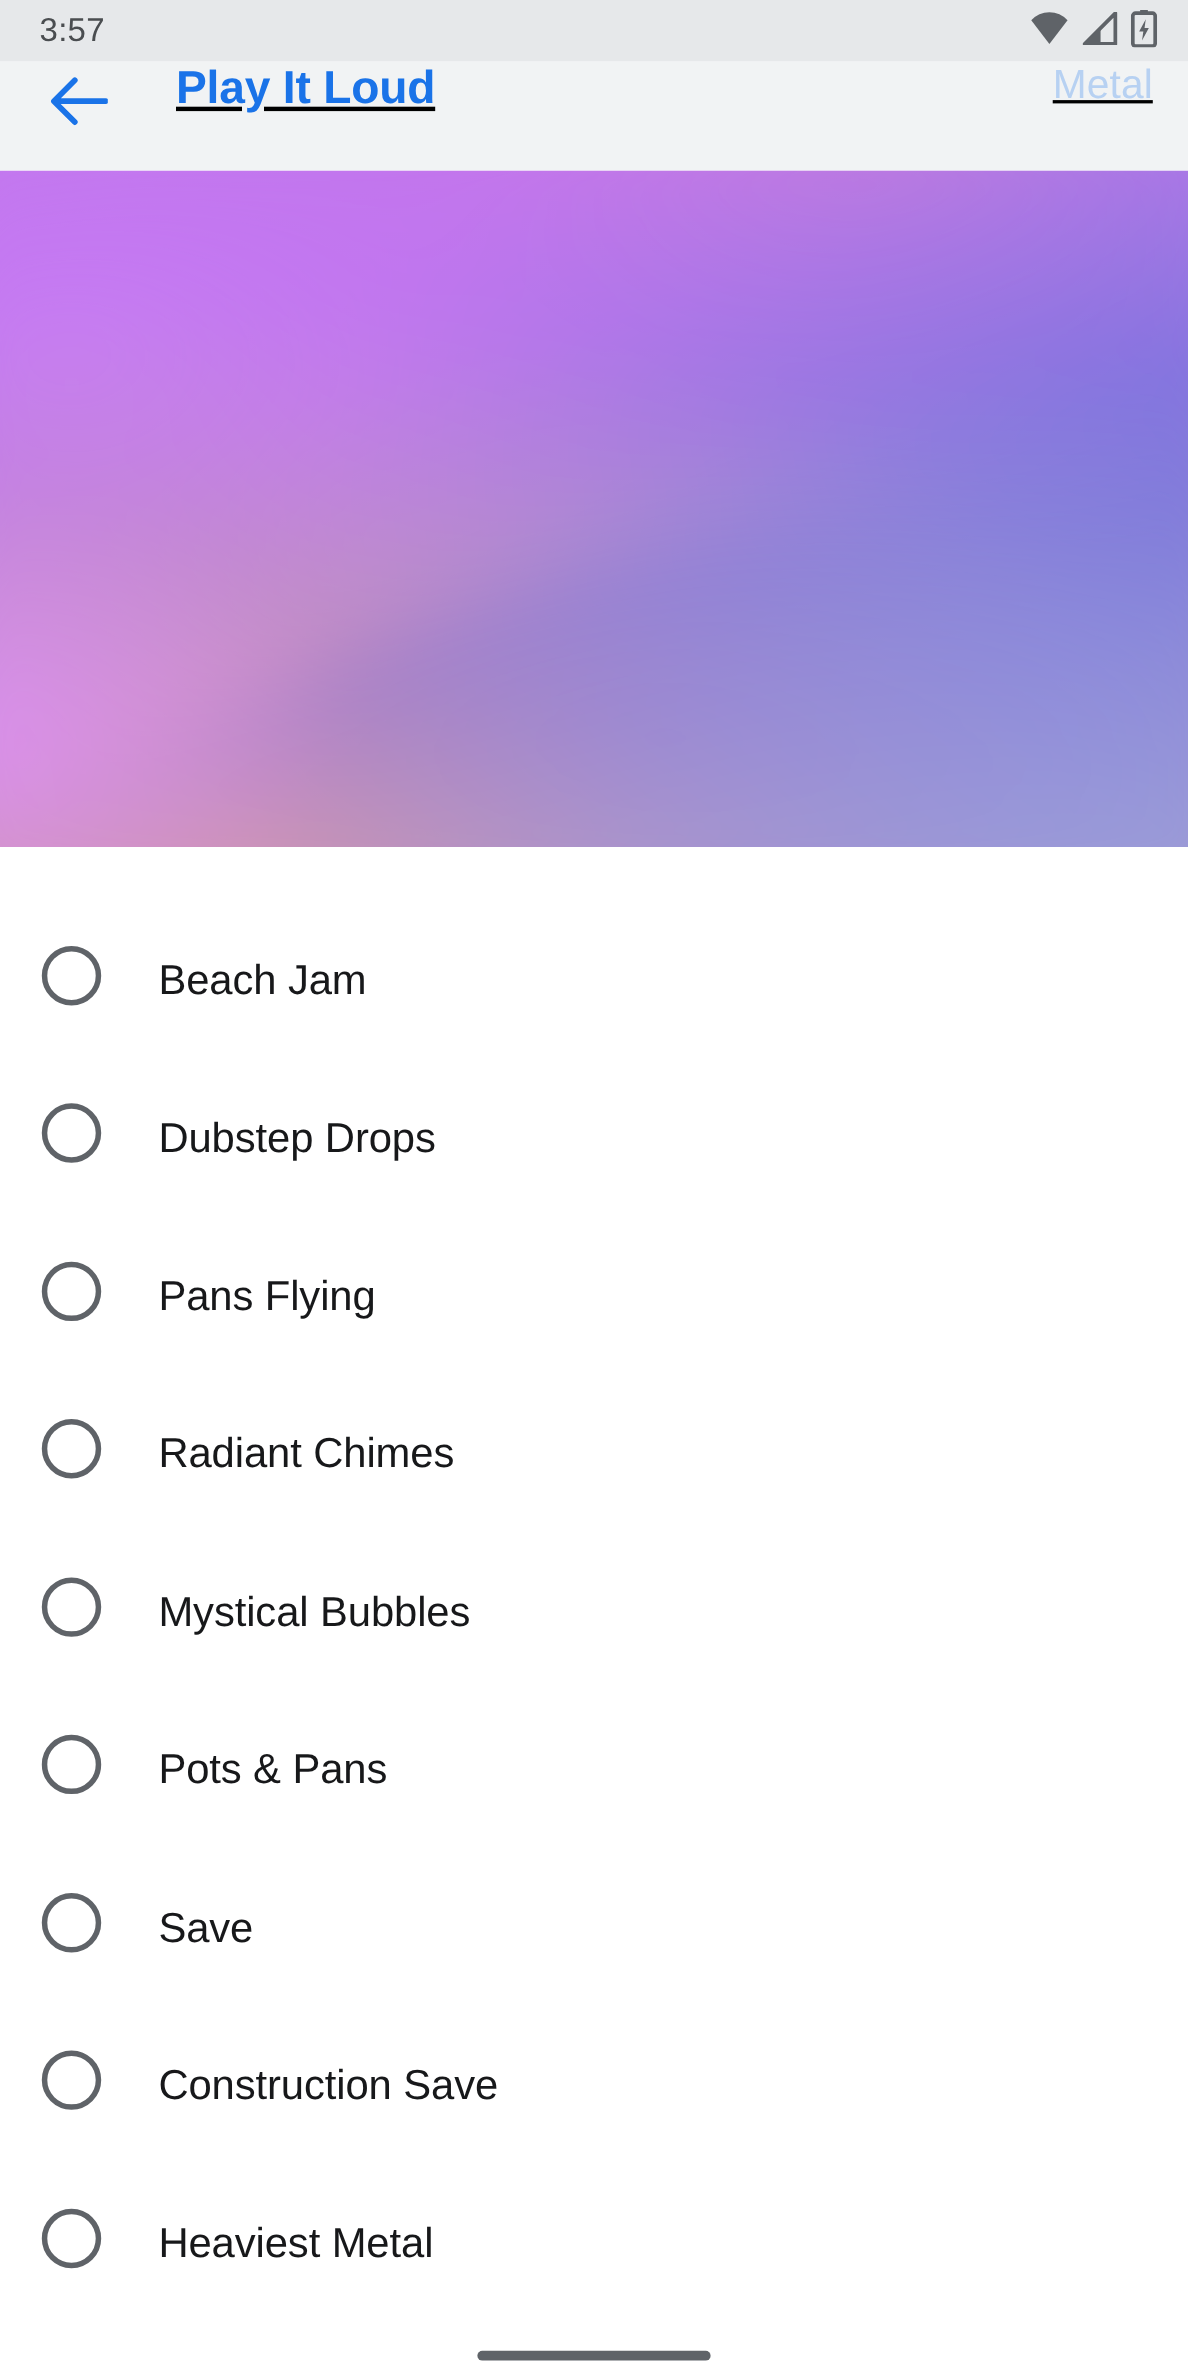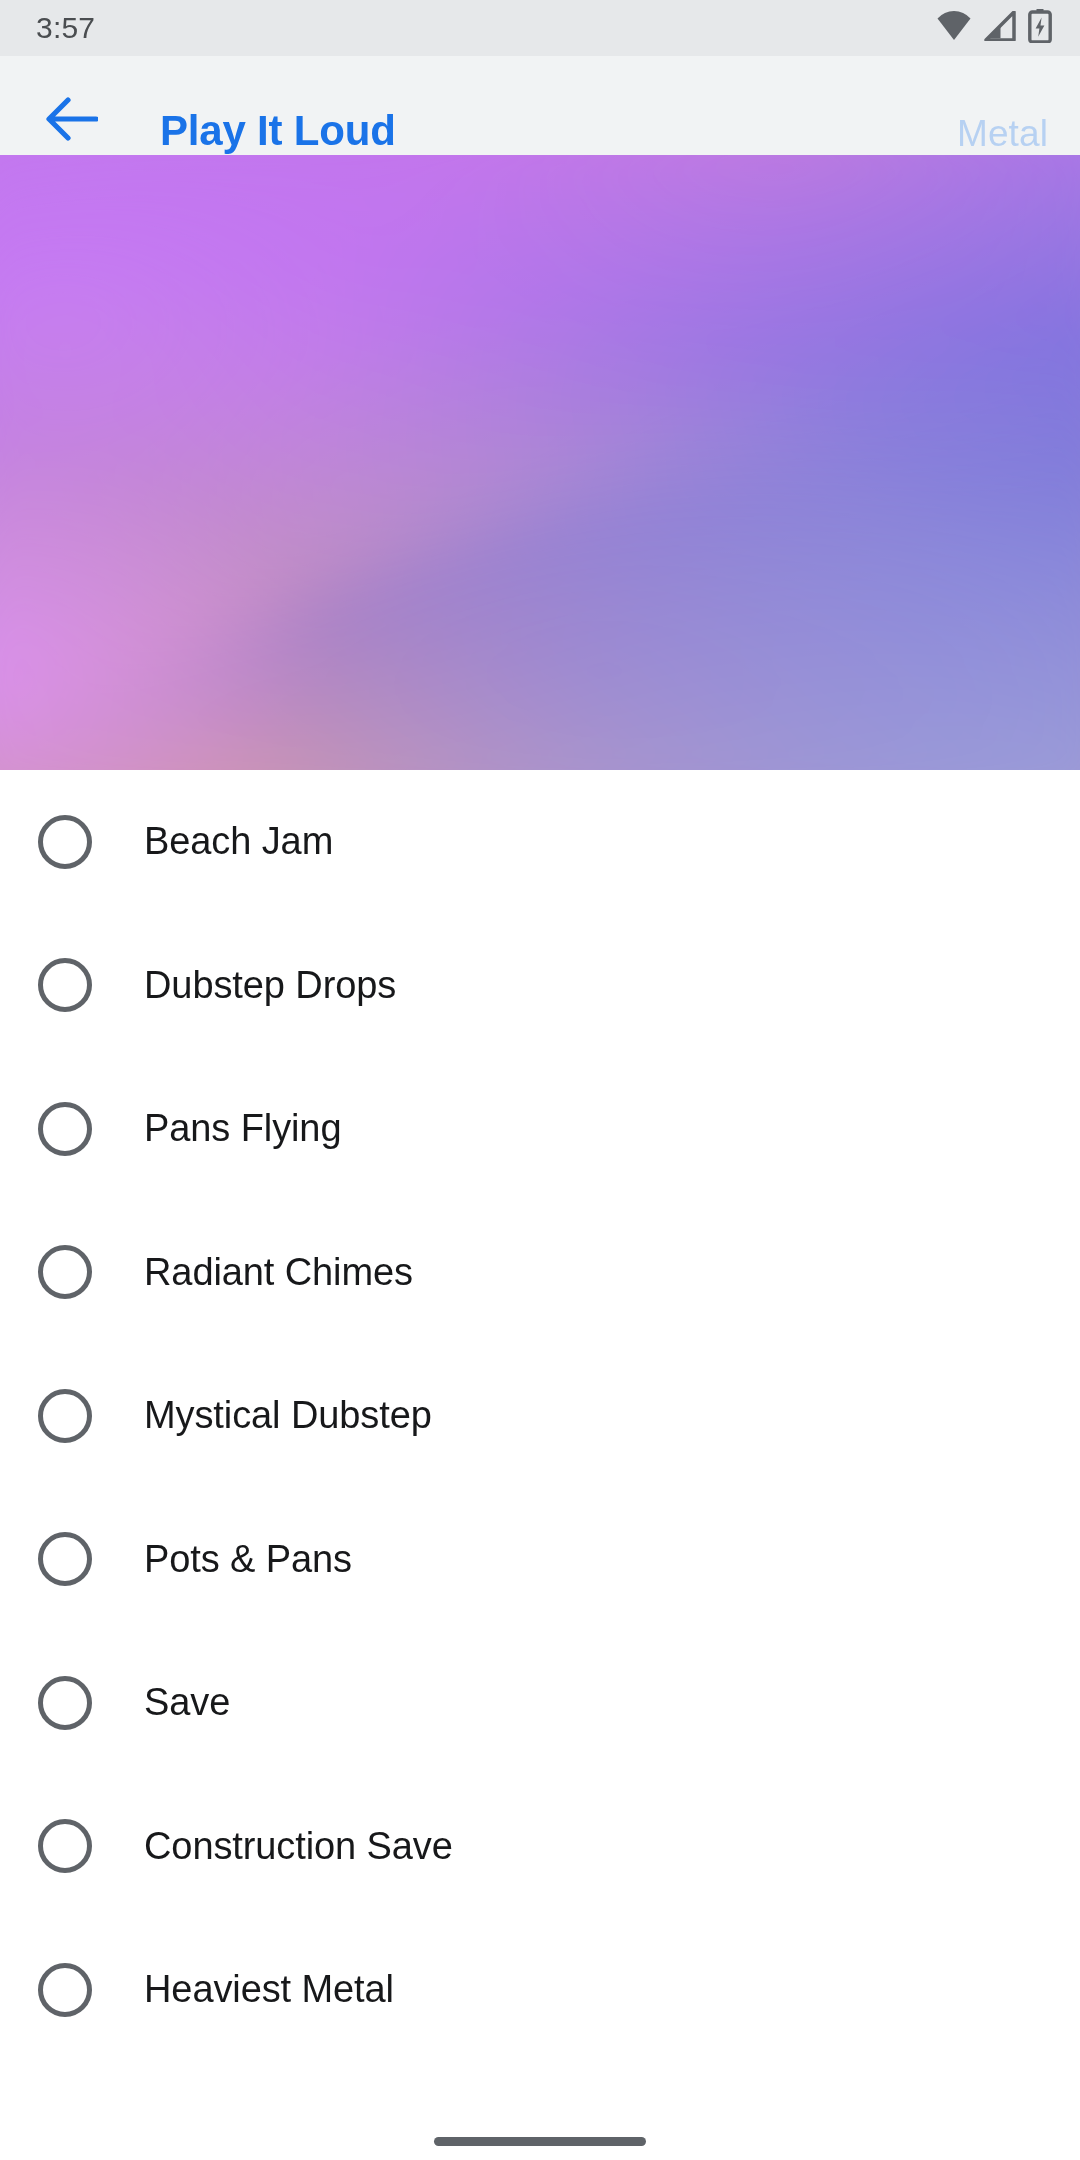--- a/index.html
+++ b/index.html
@@ -36,22 +36,23 @@
   }
   .sicon { display:block; }
 
   
   #app-bar {
     position: absolute;
     top: 56px; left: 0;
     width: 1080px; height: 99px;
     background: #f1f3f4;
     display: flex;
-    align-items: flex-end;
+    align-items: flex-start;
     padding: 0 28px 0 36px;
+    text-decoration: underline;
   }
   #back-button {
     width: 72px; height: 72px;
     display: flex; align-items: center; justify-content: center;
     flex: 0 0 auto;
   }
   #app-title {
     font-size: 42px;
     color: #1a73e8;
     font-weight: 700;
@@ -83,21 +84,21 @@
     top: 770px; left: 0;
     width: 1080px;
     height: 1390px;
     background: #ffffff;
     overflow: hidden;
   }
   .list-row {
     position: relative;
     height: 143.5px;
     display: flex;
-    align-items: center;
+    align-items: flex-end;
     padding-left: 38px;
   }
   .radio {
     width: 54px; height: 54px;
     border: 5px solid #5f6368;
     border-radius: 50%;
     background: transparent;
     flex: 0 0 auto;
   }
   .row-label {
@@ -239,21 +240,21 @@
     <div class="list-row">
       <div class="radio"></div>
       <div class="row-label">Pans Flying</div>
     </div>
     <div class="list-row">
       <div class="radio"></div>
       <div class="row-label">Radiant Chimes</div>
     </div>
     <div class="list-row">
       <div class="radio"></div>
-      <div class="row-label">Mystical Dubstep</div>
+      <div class="row-label">Mystical Bubbles</div>
     </div>
     <div class="list-row">
       <div class="radio"></div>
       <div class="row-label">Pots &amp; Pans</div>
     </div>
     <div class="list-row">
       <div class="radio"></div>
       <div class="row-label">Save</div>
     </div>
     <div class="list-row">

